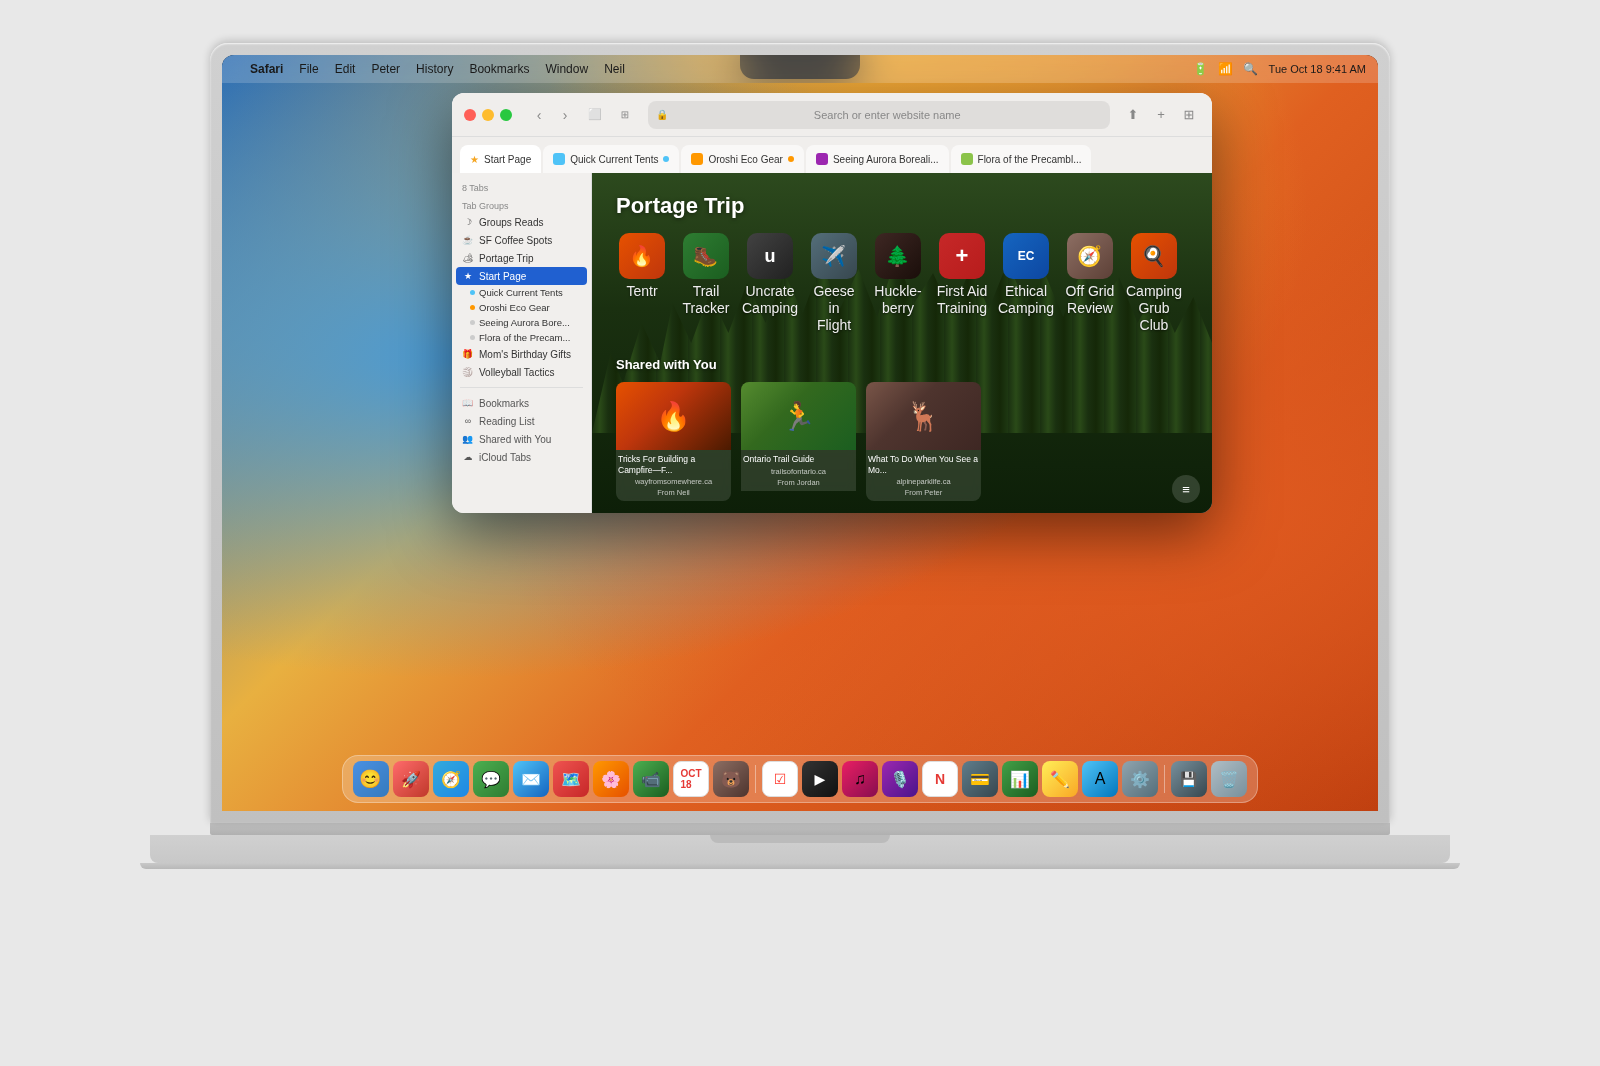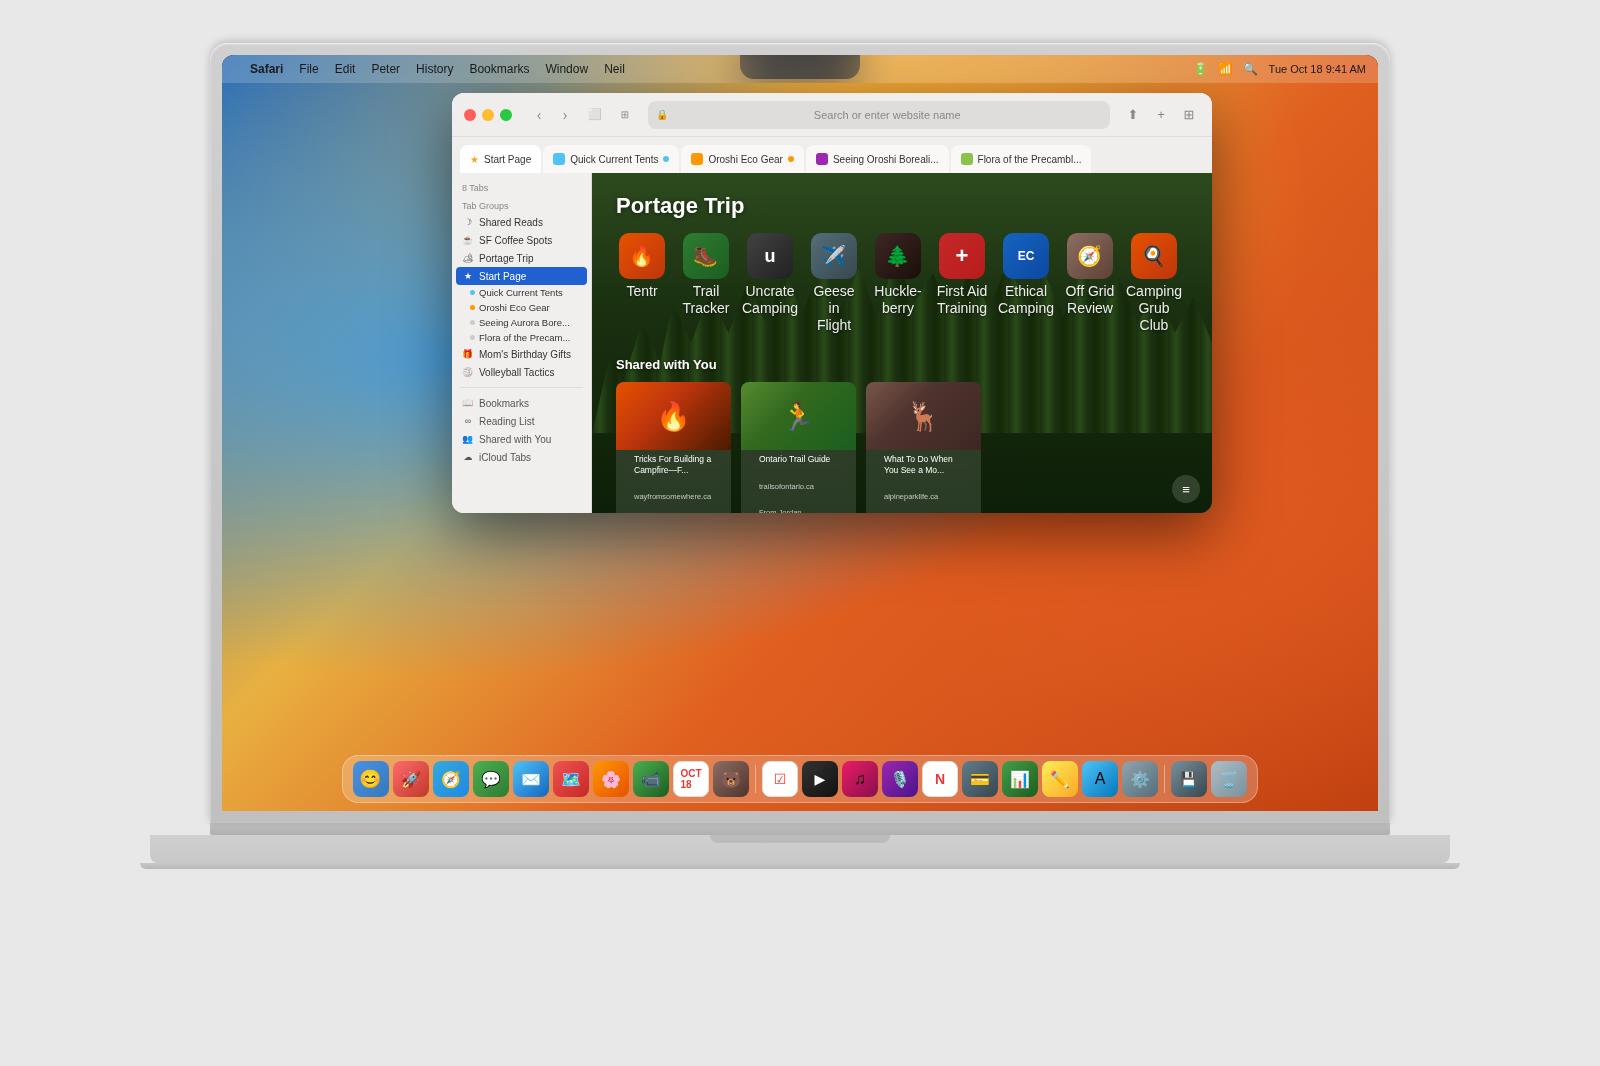--- a/index.html
+++ b/index.html
@@ -454,34 +454,35 @@
 
     .shared-card-img {
       width: 100%;
       height: 68px;
       object-fit: cover;
     }
 
     .shared-card-info {
       background: rgba(255,255,255,0.12);
       backdrop-filter: blur(4px);
-      padding: 4px 18px;
+      padding: 4px 2px;
     }
 
     .shared-card-title {
       font-size: 8.5px;
       color: #fff;
       font-weight: 500;
       line-height: 1.2;
     }
 
     .shared-card-from {
       font-size: 7.5px;
       color: rgba(255,255,255,0.7);
-      margin-top: 17px;
+      margin-top: 2px;
+      text-align: center;
     }
 
     .settings-btn {
       position: absolute;
       bottom: 10px;
       right: 12px;
       width: 28px;
       height: 28px;
       background: rgba(255,255,255,0.15);
       border-radius: 50%;
@@ -613,37 +614,37 @@
               <span>Quick Current Tents</span>
               <div class="tab-dot" style="background:#4fc3f7;"></div>
             </div>
             <div class="safari-tab">
               <div class="tab-favicon" style="background:#ff9800; border-radius:3px;"></div>
               <span>Oroshi Eco Gear</span>
               <div class="tab-dot" style="background:#ff9800;"></div>
             </div>
             <div class="safari-tab">
               <div class="tab-favicon" style="background:#9c27b0; border-radius:3px;"></div>
-              <span>Seeing Oroshi Boreali...</span>
+              <span>Seeing Aurora Boreali...</span>
             </div>
             <div class="safari-tab">
               <div class="tab-favicon" style="background:#8bc34a; border-radius:3px;"></div>
               <span>Flora of the Precambl...</span>
             </div>
           </div>
 
           <div class="safari-body">
 
             <div class="safari-sidebar">
               <div class="sidebar-tab-count">8 Tabs</div>
               <div class="sidebar-section-header">Tab Groups</div>
 
               <div class="sidebar-group-item">
                 <span class="sidebar-icon">☽</span>
-                <span>Shared Reads</span>
+                <span>Groups Reads</span>
               </div>
 
               <div class="sidebar-group-item">
                 <span class="sidebar-icon">☕</span>
                 <span>SF Coffee Spots</span>
               </div>
 
               <div class="sidebar-group-item">
                 <span class="sidebar-icon">🏕</span>
                 <span>Portage Trip</span>

